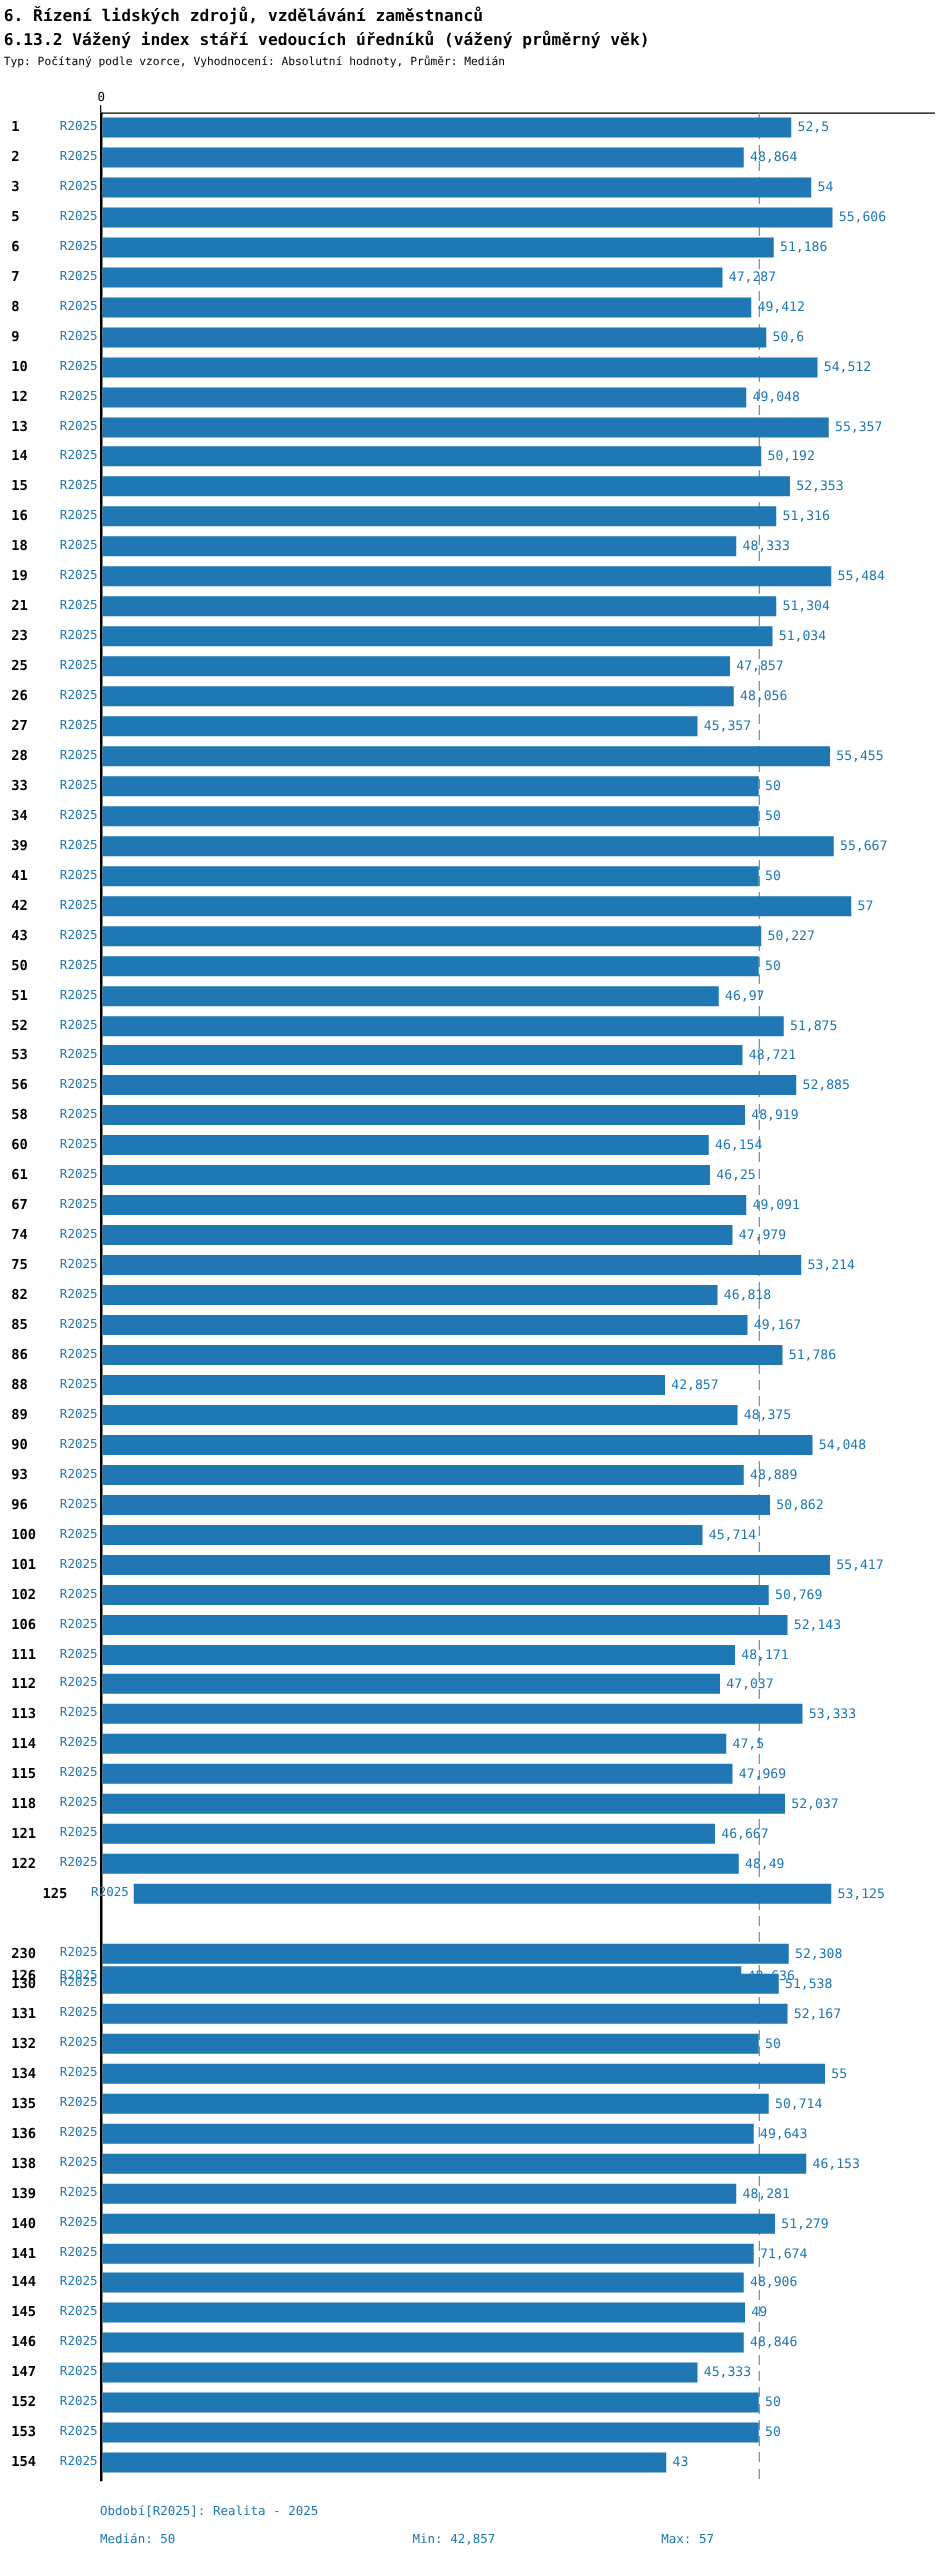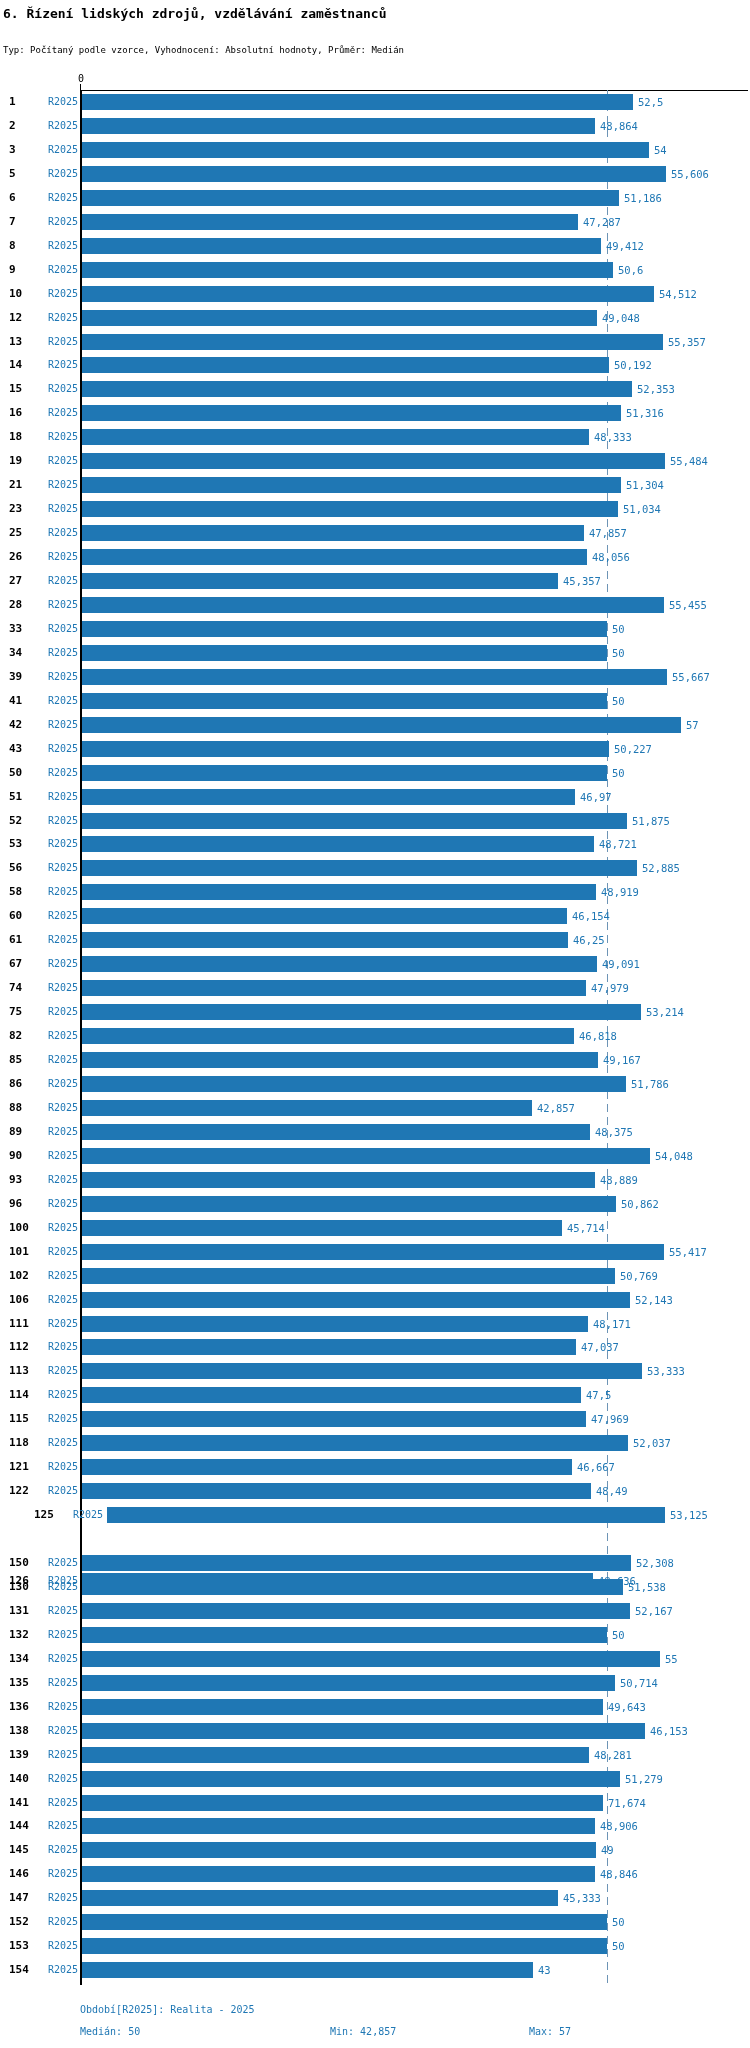--- a/index.html
+++ b/index.html
@@ -27,20 +27,21 @@
   .f-period{position:absolute; left:80px; top:2004px; font-size:10px; color:var(--accent); white-space:pre;}
   .f-median{position:absolute; left:80px; top:2026px; font-size:10px; color:var(--accent); white-space:pre;}
   .f-min{position:absolute; left:330px; top:2026px; font-size:10px; color:var(--accent); white-space:pre;}
   .f-max{position:absolute; left:529px; top:2026px; font-size:10px; color:var(--accent); white-space:pre;}
 </style>
 </head>
 <body>
 
 <div class="canvas">
   <div class="title1">6. Řízení lidských zdrojů, vzdělávání zaměstnanců</div>
+  <div class="title2">6.13.2 Vážený index stáří vedoucích úředníků (vážený průměrný věk)</div>
   <div class="meta">Typ: Počítaný podle vzorce, Vyhodnocení: Absolutní hodnoty, Průměr: Medián</div>
 
   <div class="zero">0</div>
   <div class="tick"></div>
   <div class="topline"></div>
   <div class="leftline"></div>
   <div class="medline"></div>
 
   <div id="rows">
       <div class="row" style="top: 94px;">
@@ -403,21 +404,21 @@
     <div class="rbar" style="width: 558px; background: rgb(31, 119, 180);"></div>
     <span class="rval" style="left: 645px;">53,125</span>
   </div>
       <div class="row" style="top: 1573px;">
     <span class="rnum">126</span>
     <span class="rser">R2025</span>
     <div class="rbar" style="width: 511px; background: rgb(31, 119, 180);"></div>
     <span class="rval" style="left: 598px;">48,636</span>
   </div>
       <div class="row" style="top: 1555px;">
-    <span class="rnum">150</span>
+    <span class="rnum">230</span>
     <span class="rser">R2025</span>
     <div class="rbar" style="width: 549px; background: rgb(31, 119, 180);"></div>
     <span class="rval" style="left: 636px;">52,308</span>
   </div>
       <div class="row" style="top: 1578.9px;">
     <span class="rnum">130</span>
     <span class="rser">R2025</span>
     <div class="rbar" style="width: 541px; background: rgb(31, 119, 180);"></div>
     <span class="rval" style="left: 628px;">51,538</span>
   </div>

